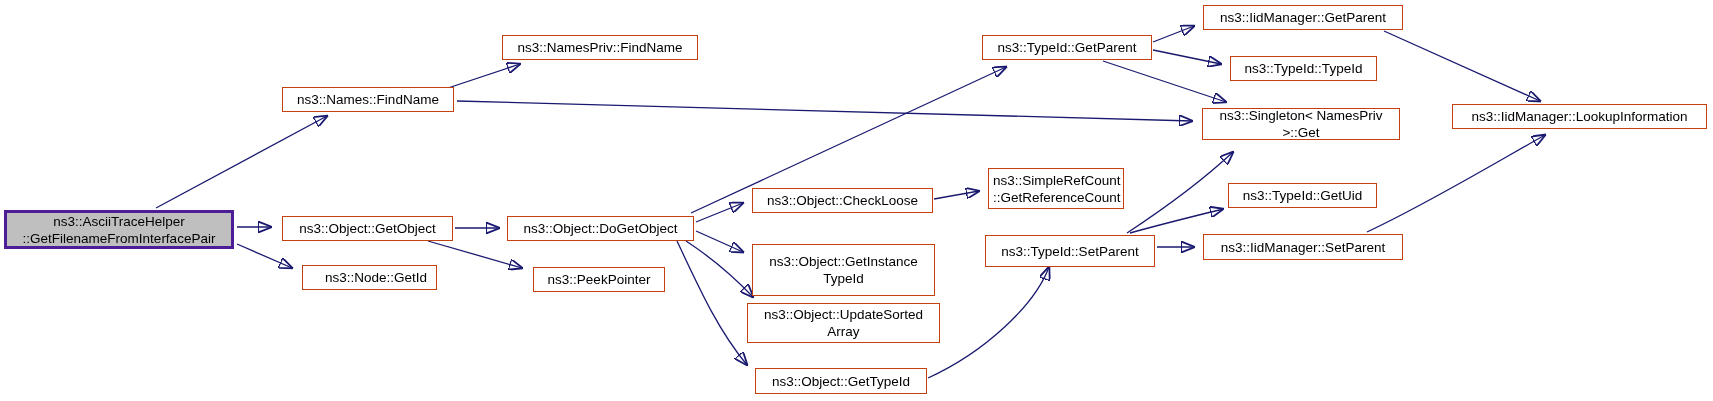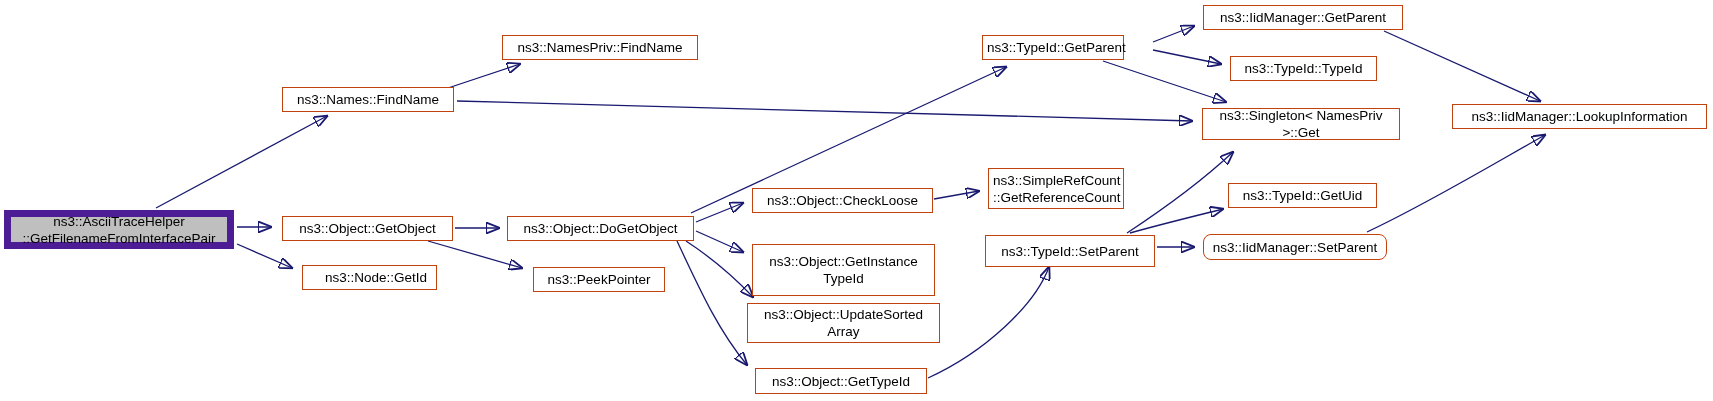--- a/index.html
+++ b/index.html
@@ -25,21 +25,21 @@
     display:flex; align-items:center; justify-content:center;
     text-align:center;
     font-size:13.5px; line-height:17px;
     white-space:pre-line;
     cursor:pointer;
     padding:0 4px;
   }
   .node span { width:100%; }
   .node.root {
     background:#bfbfbf;
-    border:7px solid #4c1d95;
+    border:3px solid #4c1d95;
     cursor:default;
   }
 </style>
 </head>
 <body>
 
 <div class="canvas">
 
   <svg class="edges" viewBox="0 0 1713 401" xmlns="http://www.w3.org/2000/svg">
     <defs>
@@ -111,21 +111,21 @@
 
   <div class="node" style="left:747px;top:303px;width:193px;height:40px;">
     <span>ns3::Object::UpdateSorted
 Array</span>
   </div>
 
   <div class="node" style="left:755px;top:368px;width:172px;height:26px;">
     <span>ns3::Object::GetTypeId</span>
   </div>
 
-  <div class="node" style="left:982px;top:35px;width:142px;height:25px;">
+  <div class="node" style="left:982px;top:35px;width:170px;height:25px;">
     <span>ns3::TypeId::GetParent</span>
   </div>
 
   <div class="node" style="left:988px;top:168px;width:136px;height:41px;">
     <span>ns3::SimpleRefCount
 ::GetReferenceCount</span>
   </div>
 
   <div class="node" style="left:985px;top:235px;width:170px;height:32px;">
     <span>ns3::TypeId::SetParent</span>
@@ -141,21 +141,21 @@
 
   <div class="node" style="left:1202px;top:108px;width:198px;height:32px;">
     <span>ns3::Singleton&lt; NamesPriv
 &gt;::Get</span>
   </div>
 
   <div class="node" style="left:1228px;top:183px;width:149px;height:25px;">
     <span>ns3::TypeId::GetUid</span>
   </div>
 
-  <div class="node" style="left:1203px;top:234px;width:184px;height:26px;border-radius:8px;">
+  <div class="node" style="left:1203px;top:234px;width:200px;height:26px;">
     <span>ns3::IidManager::SetParent</span>
   </div>
 
   <div class="node" style="left:1452px;top:104px;width:255px;height:25px;">
     <span>ns3::IidManager::LookupInformation</span>
   </div>
 
 </div>
 
 </body></html>

